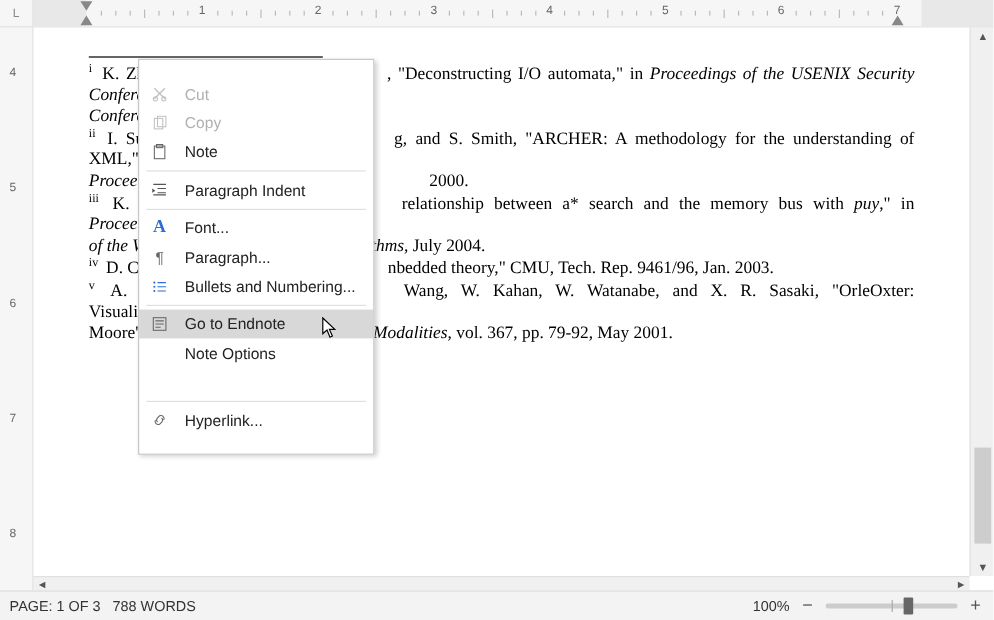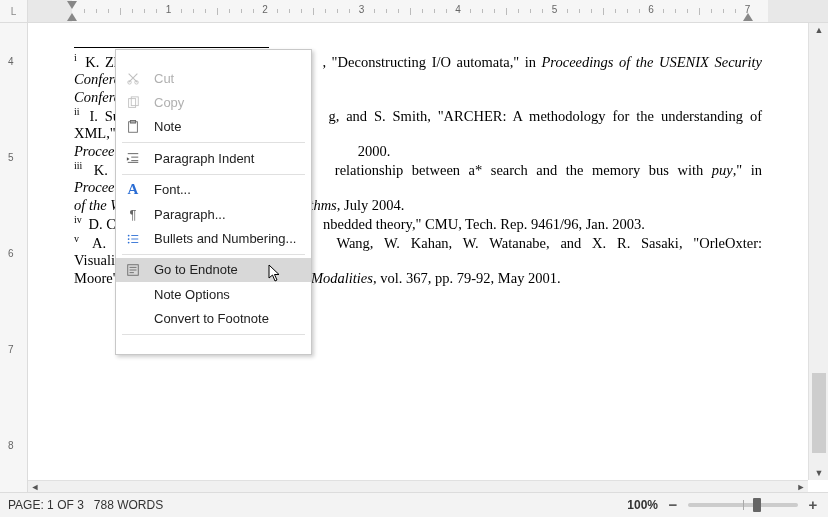--- a/index.html
+++ b/index.html
@@ -151,21 +151,21 @@
   }
   .statusbar {
     position:absolute; left:0;right:0;bottom:0;height:25px;
     background:#f3f3f3;
     border-top:1px solid #dcdcdc;
     display:flex;align-items:center;
     font-size:12px;color:#333;
     padding: 0 8px;
   }
   .status-left { display:flex;gap:10px;}
-  .status-right { margin-left:auto;display:flex;align-items:center;gap:8px;font-weight:bold;}
+  .status-right { margin-left:auto;display:flex;align-items:center;gap:8px;}
   .zoom-slider {
     width:110px;height:4px;background:#ccc;position:relative;border-radius:2px;
   }
   .zoom-mid {
     position:absolute;left:50%;top:-3px;width:1px;height:10px;background:#aaa;
   }
   .zoom-thumb {
     position:absolute;top:-5px;width:8px;height:14px;background:#666;border-radius:1px;
     transform:translateX(-50%);
   }
@@ -334,23 +334,30 @@
         </svg>
     </span>
     <span>Go to Endnote</span>
   </div>
   <div class="menu-item">
     <span class="menu-icon"></span>
     <span>Note Options</span>
   </div>
   <div class="menu-item">
     <span class="menu-icon"></span>
-    <span>Convert to Footnote</span>
   </div>
   <div class="menu-sep"></div>
+  <div class="menu-item">
+    <span class="menu-icon">
+      <svg width="14" height="14" viewBox="0 0 16 16">
+          <path d="M6 10a3 3 0 010-4l2-2a3 3 0 014 4M10 6a3 3 0 010 4l-2 2a3 3 0 01-4-4" fill="none" stroke="#666"></path>
+        </svg>
+    </span>
+    <span>Hyperlink...</span>
+  </div>
 </div>
 
 <div class="cursor">
   <svg width="16" height="20" viewBox="0 0 16 20">
       <path d="M1 1 L1 14 L4.5 11 L7 17 L9 16 L6.5 10.5 L11 10.5 Z" fill="#fff" stroke="#000" stroke-width="1"></path>
     </svg>
 </div>
 
 <div class="hscroll-area">
   <div class="hscroll-btn">◄</div>

